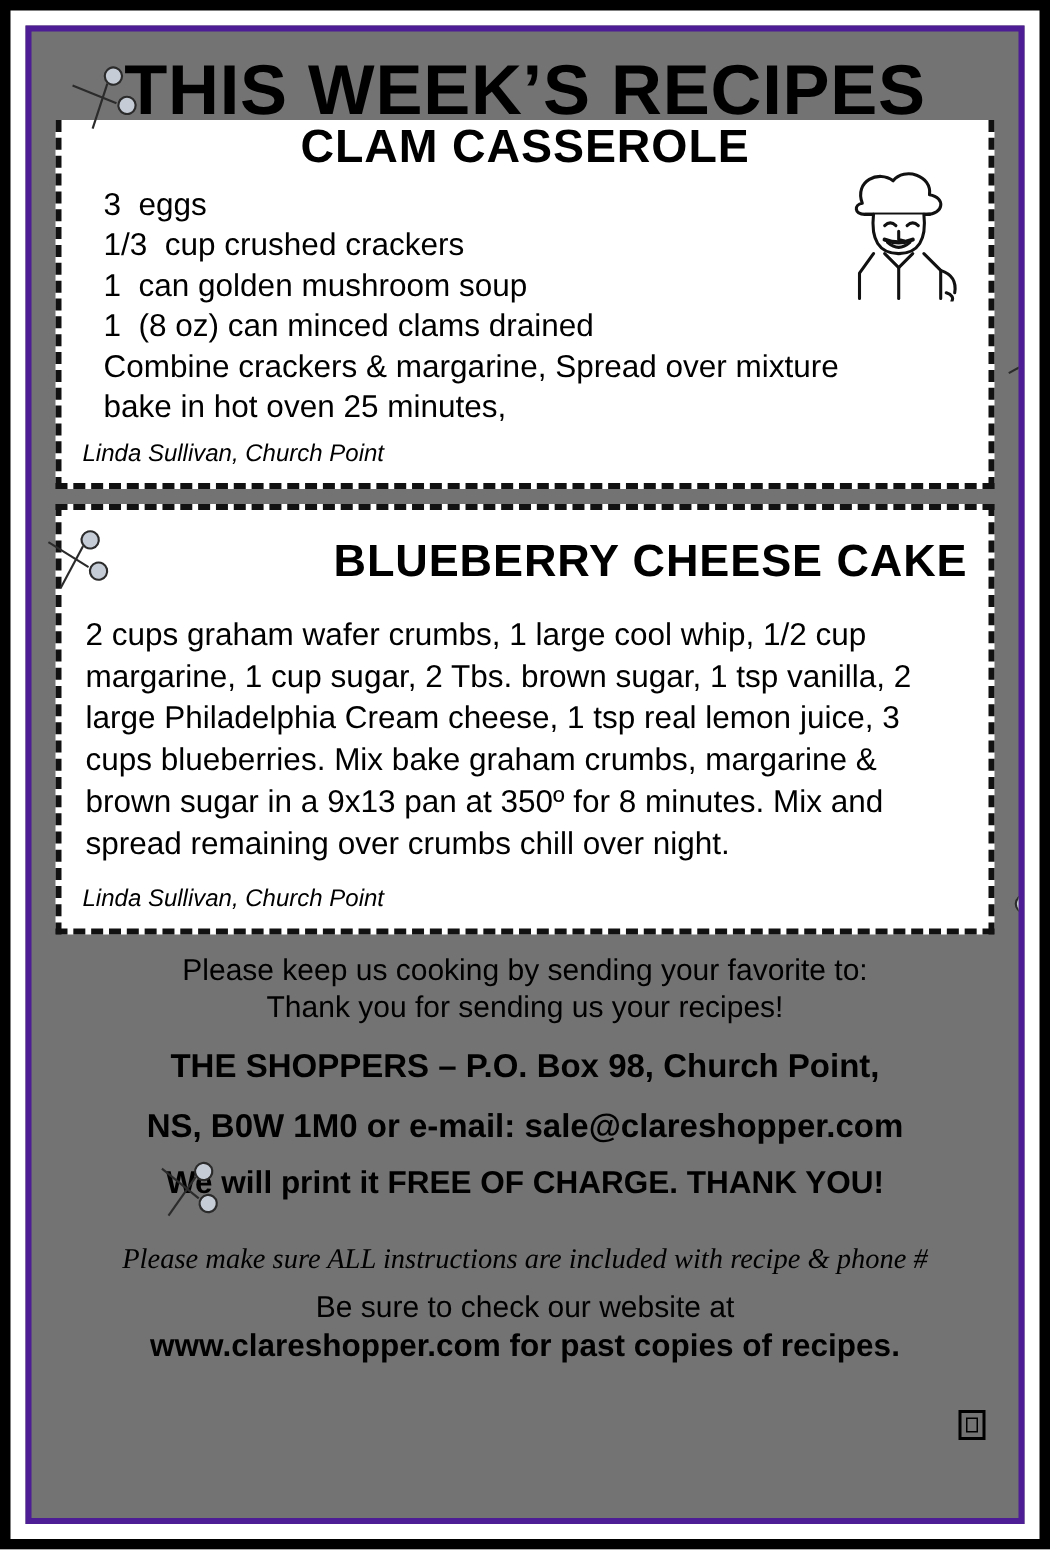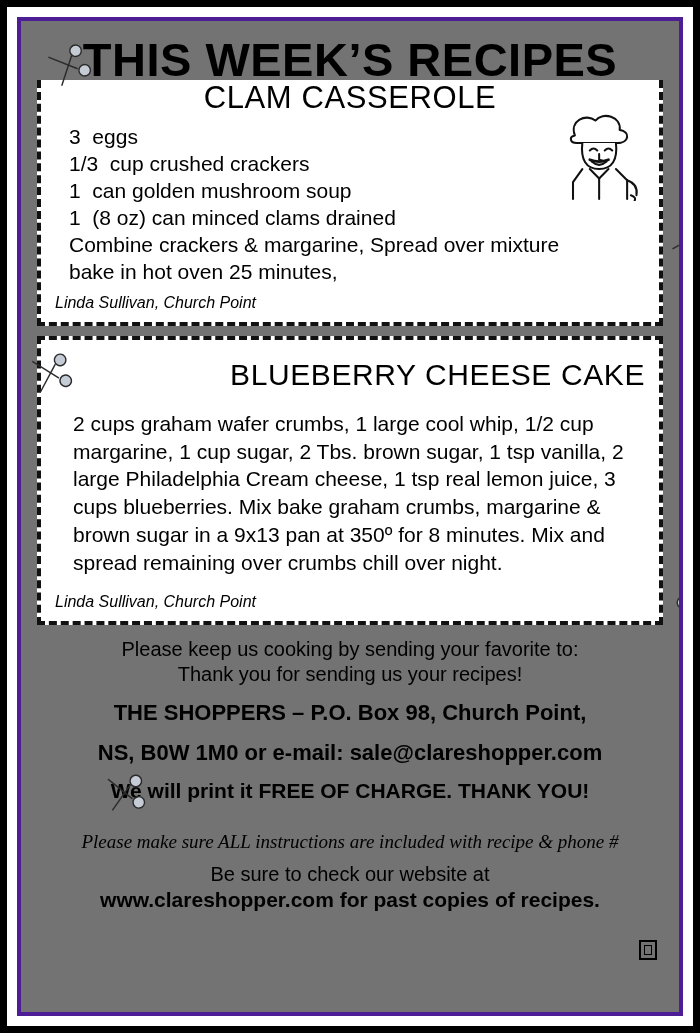--- a/index.html
+++ b/index.html
@@ -63,21 +63,21 @@
   }
   .coupon.second {
     border: 4px dashed #111;
     padding: 12px 14px 10px 14px;
     margin-top: 10px;
   }
 
   .recipe-title {
     text-align: center;
     font-size: 31px;
-    font-weight: normal;
+    font-weight: bold;
     letter-spacing: 0.6px;
     margin: 2px 0 8px 0;
   }
   .recipe-title.second {
     font-size: 30px;
     margin: 6px 0 18px 0;
     text-align: right;
   }
 
   .ingredient-lines {
@@ -85,21 +85,21 @@
     line-height: 1.28;
     padding-left: 14px;
   }
   .ingredient-lines div {
     white-space: pre-wrap;
   }
 
   .body-para {
     font-size: 21px;
     line-height: 1.33;
-    margin: 16px;
+    margin: 0;
     padding: 0 2px;
     text-align: left;
   }
 
   .attribution {
     font-size: 16px;
     font-style: italic;
     text-align: left;
     margin-top: 8px;
     padding-right: 12px;

